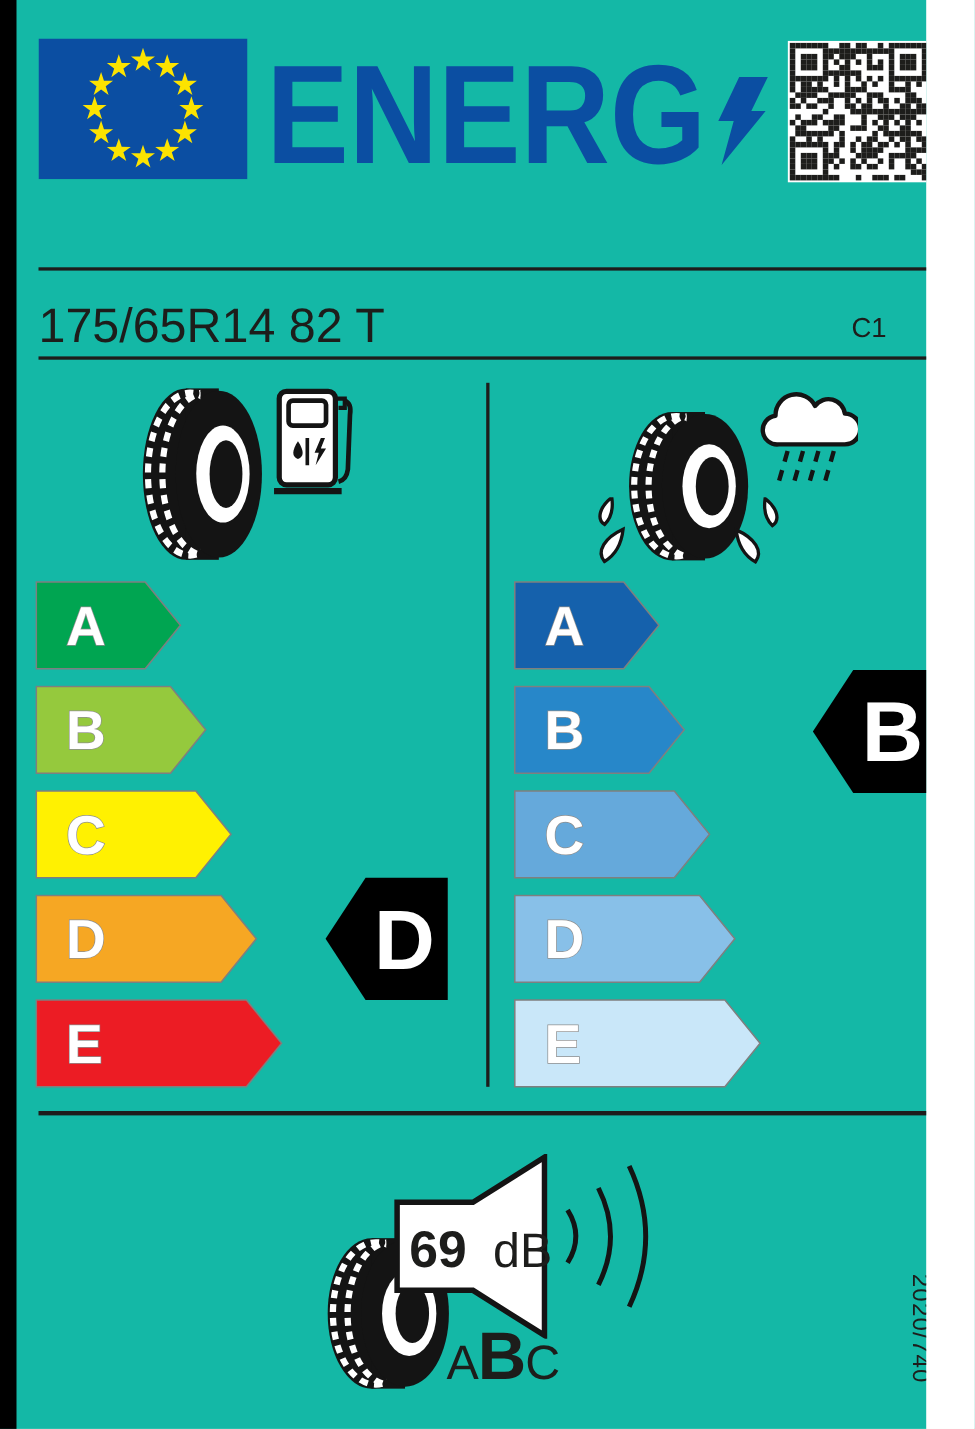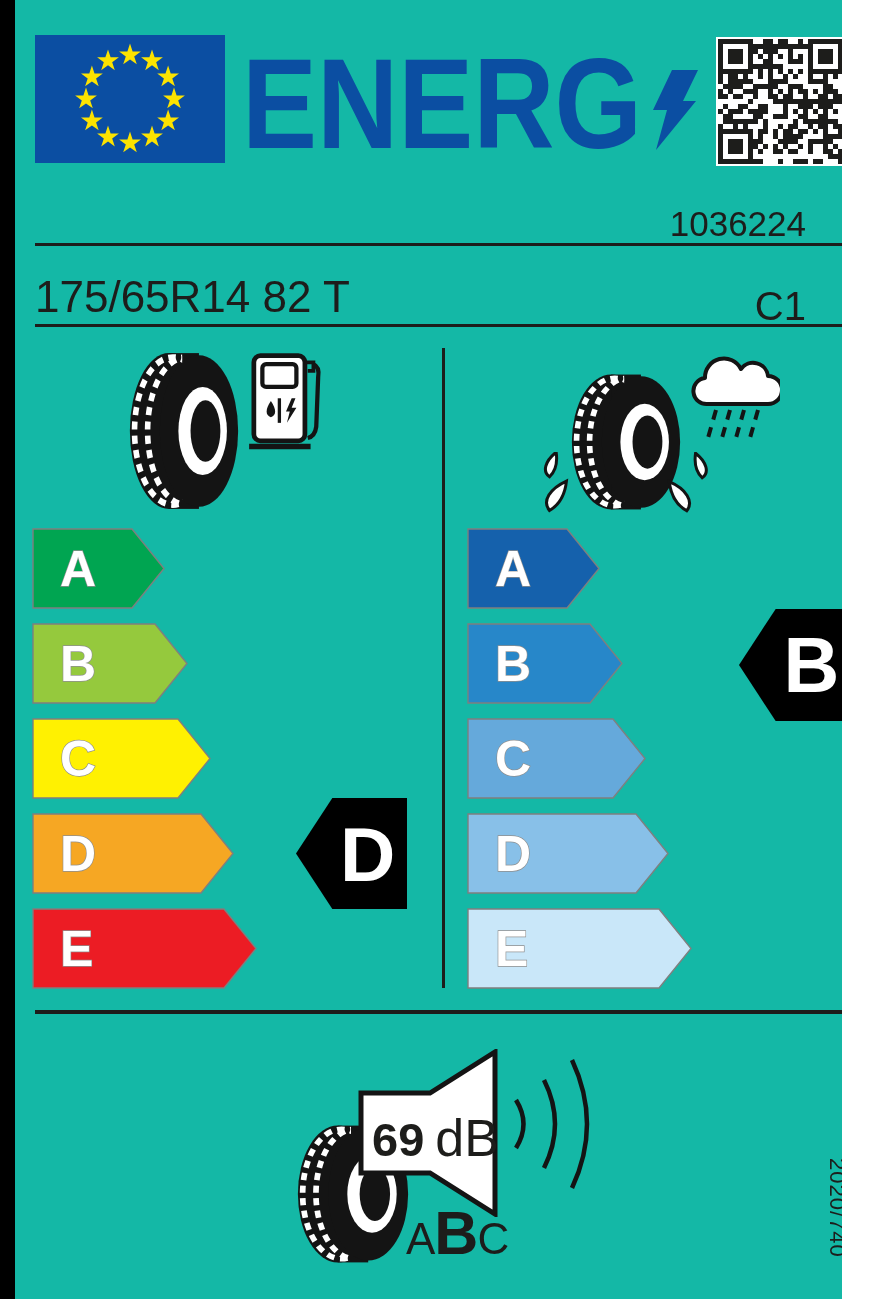--- a/index.html
+++ b/index.html
@@ -5,25 +5,25 @@
   html,body{margin:0;padding:0;background:#fff;}
   .label{position:relative;width:842px;height:1299px;background:#14b8a6;overflow:hidden;
          font-family:"Liberation Sans",sans-serif;color:#1d1d1b;}
   .abs{position:absolute;}
   .sidebar{position:absolute;top:0;height:1299px;background:#000;}
   .hline{position:absolute;background:#1d1d1b;}
   .vline{position:absolute;background:#1d1d1b;}
   .brand{font-size:32px;font-weight:bold;letter-spacing:1px;}
   .typeid{font-size:35px;}
   .sizetext{font-size:44px;letter-spacing:0px;text-align:right;}
-  .classtext{font-size:40px;}
+  .classtext{font-size:25px;}
   .ind-letter{font-family:"Liberation Sans",sans-serif;font-weight:bold;font-size:78px;fill:#ffffff;}
   .noise-row{display:flex;align-items:baseline;}
   .noise-val{font-size:47px;font-weight:bold;text-align:right;}
-  .noise-unit{font-size:52px;margin-left:11px;}
+  .noise-unit{font-size:44px;margin-left:24px;}
   .abc-row{display:flex;align-items:baseline;letter-spacing:-1px;}
   .noise-letter{font-size:44px;color:#1d1d1b;}
   .noise-letter.big{font-size:61px;font-weight:bold;}
   .regtext{writing-mode:vertical-rl;font-size:22px;letter-spacing:1px;}
 </style>
 </head>
 <body>
 
 <div class="label">
 
@@ -403,21 +403,20 @@
         <rect x="122" y="62" width="5" height="5"></rect>
         <rect x="122" y="87" width="5" height="5"></rect>
         <rect x="122" y="92" width="5" height="5"></rect>
         <rect x="122" y="97" width="5" height="5"></rect>
         <rect x="122" y="112" width="5" height="5"></rect>
         <rect x="122" y="117" width="5" height="5"></rect>
         <rect x="122" y="122" width="5" height="5"></rect>
       </g>
   </svg>
 
-  <div class="abs typeid" style="right:36px;top:204px;">1036224</div>
   <div class="hline" style="left:35px;top:243px;width:815px;height:3px;"></div>
 
   <div class="abs sizetext" style="left:35px;top:272px;">175/65R14 82 T</div>
   <div class="abs classtext" style="right:36px;top:284px;">C1</div>
   <div class="hline" style="left:35px;top:324px;width:815px;height:3px;"></div>
 
   <span class="abs tyre-slot" style="left:128px;top:349px;width:112px;height:164px;"><svg viewBox="0 0 120 160" width="100%" height="100%" preserveAspectRatio="none">
         <defs>
           <clipPath id="tc0">
             <rect x="0" y="0" width="58" height="160"></rect>

